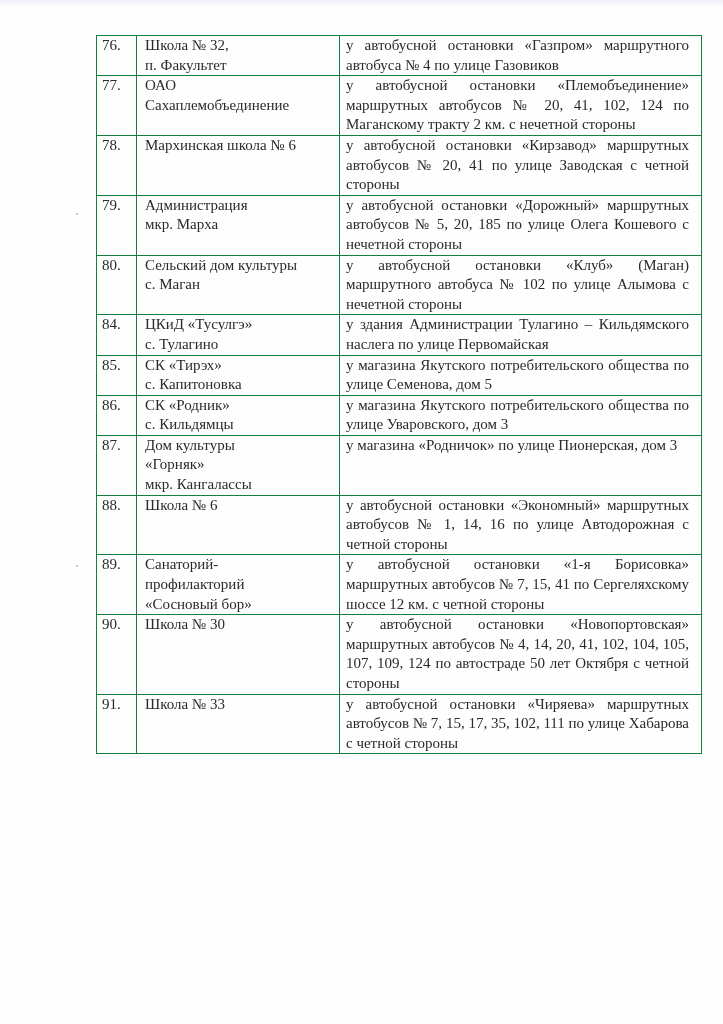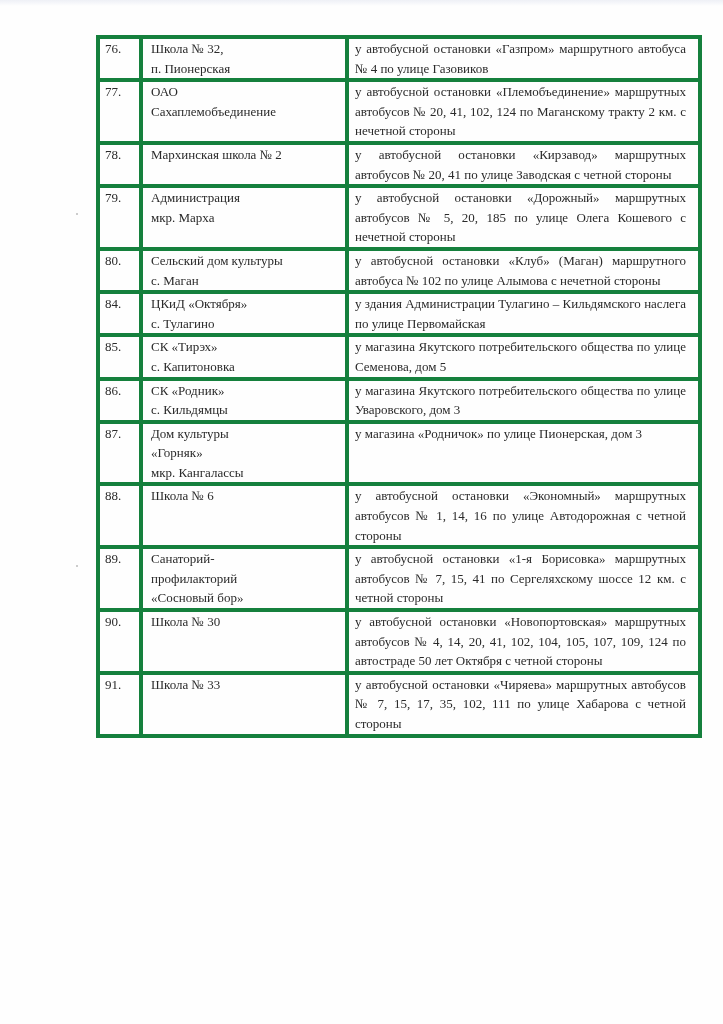--- a/index.html
+++ b/index.html
@@ -5,70 +5,70 @@
   html, body { margin:0; padding:0; }
   body {
     width:723px; height:1024px; background:#fefefe; position:relative; overflow:hidden;
     font-family:"Liberation Serif", "DejaVu Serif", serif; color:#2a2a2a;
   }
   .page-table {
     position:absolute; left:96px; top:35px; width:606px;
     border-collapse:collapse; table-layout:fixed;
   }
   .page-table td {
-    border:4px solid #15803d; vertical-align:top; font-size:13px; line-height:19.6px;
+    border:1px solid #15803d; vertical-align:top; font-size:15px; line-height:19.6px;
     padding:0 4px 0 4px;
   }
   .page-table td.num { width:30px; padding-left:5px; }
   .page-table td.name { width:190px; padding-left:8px; white-space:pre-line; }
   .page-table td.loc { text-align:justify; text-align-last:left; padding-left:6px; padding-right:12px; }
   .scan-noise { position:absolute; top:0; left:0; width:723px; height:6px; background:linear-gradient(#eef0f6,#fefefe); }
   .speck { position:absolute; width:2px; height:2px; background:#bbb; border-radius:1px; }
 </style>
 </head>
 <body>
 
 <div class="scan-noise"></div>
 <div class="speck" style="left:76px;top:213px"></div>
 <div class="speck" style="left:76px;top:565px"></div>
 
 <table class="page-table">
   <tbody id="tbody">
     <tr>
       <td class="num">76.</td>
       <td class="name">Школа № 32,
-п. Пионерская</td>
+п. Факультет</td>
       <td class="loc">у автобусной остановки «Газпром» маршрутного автобуса № 4 по улице Газовиков</td>
     </tr>
     <tr>
       <td class="num">77.</td>
       <td class="name">ОАО
 Сахаплемобъединение</td>
       <td class="loc">у автобусной остановки «Племобъединение» маршрутных автобусов № 20, 41, 102, 124 по Маганскому тракту 2 км. с нечетной стороны</td>
     </tr>
     <tr>
       <td class="num">78.</td>
-      <td class="name">Мархинская школа № 2</td>
+      <td class="name">Мархинская школа № 6</td>
       <td class="loc">у автобусной остановки «Кирзавод» маршрутных автобусов № 20, 41 по улице Заводская с четной стороны</td>
     </tr>
     <tr>
       <td class="num">79.</td>
       <td class="name">Администрация
 мкр. Марха</td>
       <td class="loc">у автобусной остановки «Дорожный» маршрутных автобусов № 5, 20, 185 по улице Олега Кошевого с нечетной стороны</td>
     </tr>
     <tr>
       <td class="num">80.</td>
       <td class="name">Сельский дом культуры
 с. Маган</td>
       <td class="loc">у автобусной остановки «Клуб» (Маган) маршрутного автобуса № 102 по улице Алымова с нечетной стороны</td>
     </tr>
     <tr>
       <td class="num">84.</td>
-      <td class="name">ЦКиД «Октября»
+      <td class="name">ЦКиД «Тусулгэ»
 с. Тулагино</td>
       <td class="loc">у здания Администрации Тулагино – Кильдямского наслега по улице Первомайская</td>
     </tr>
     <tr>
       <td class="num">85.</td>
       <td class="name">СК «Тирэх»
 с. Капитоновка</td>
       <td class="loc">у магазина Якутского потребительского общества по улице Семенова, дом 5</td>
     </tr>
     <tr>

